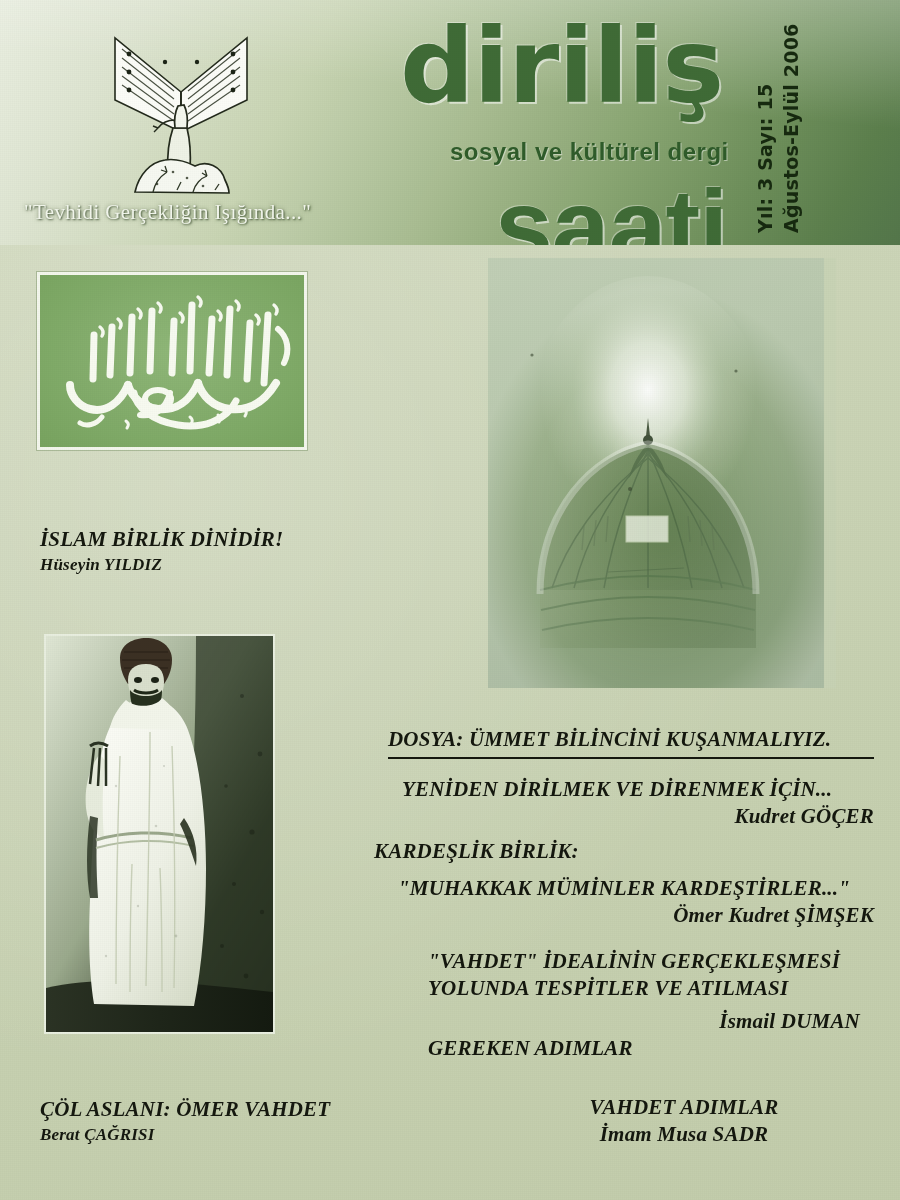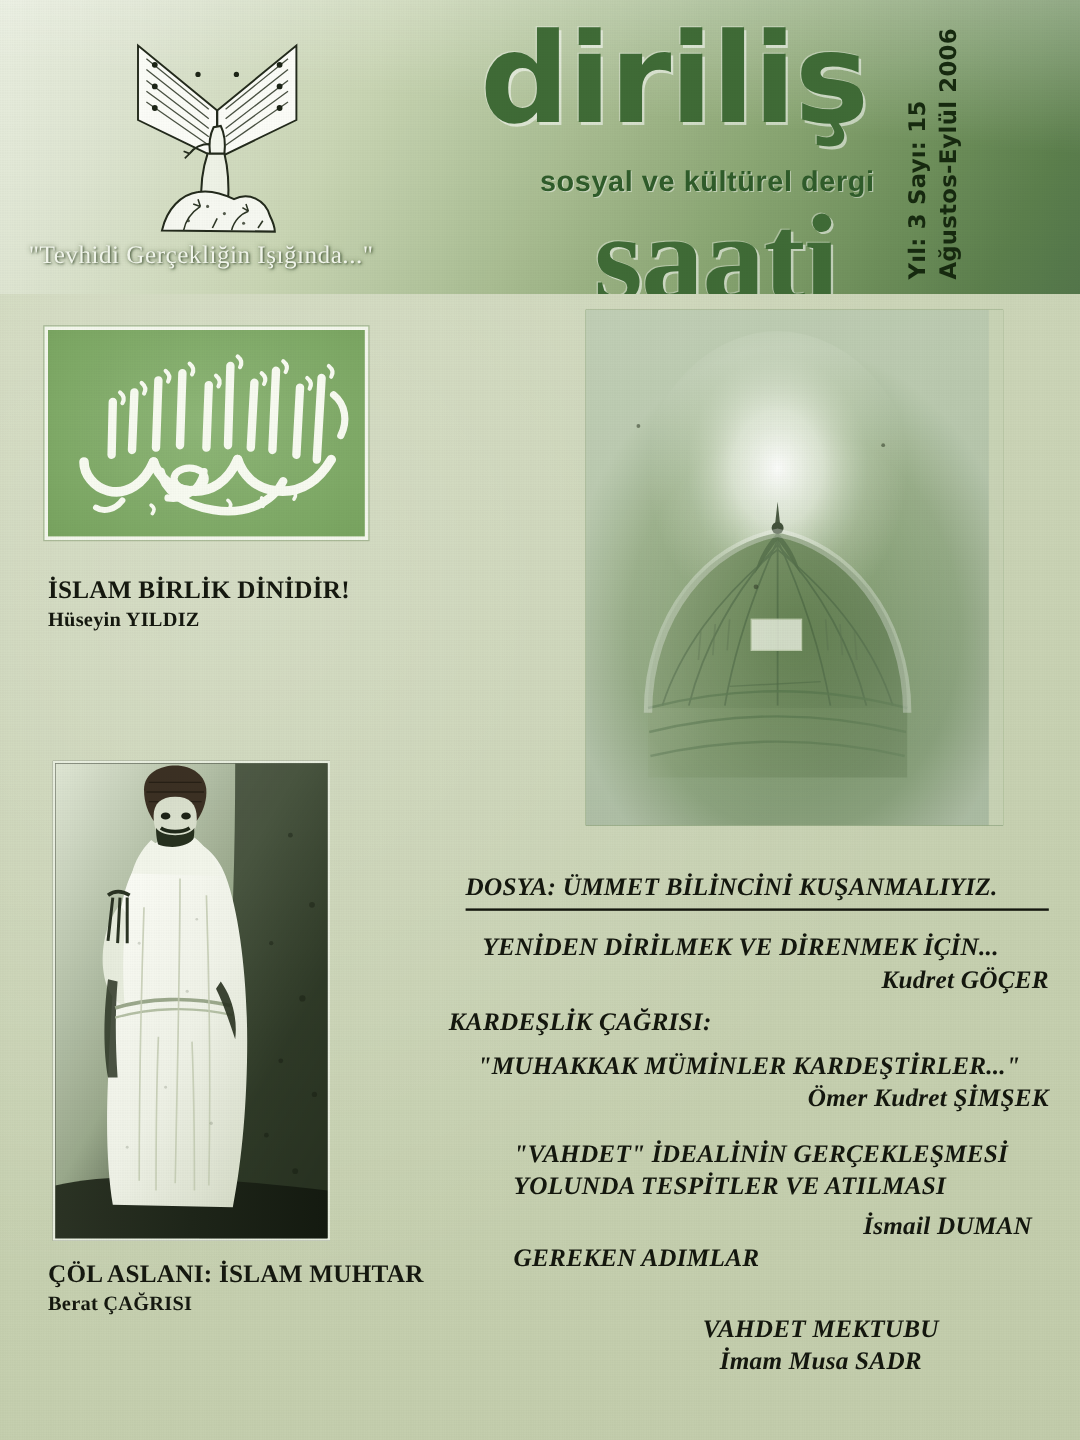--- a/index.html
+++ b/index.html
@@ -78,22 +78,22 @@
   }
   .mh-sub{
     position:absolute; left:50px; top:130px;
     font-family:Liberation Sans, sans-serif;
     font-weight:700; font-size:24px; letter-spacing:.5px;
     color:#2f5c2a;
     text-shadow:1px 1px 0 rgba(255,255,255,.45);
     white-space:nowrap;
   }
   .mh-line2{
-    position:absolute; left:95px; top:156px;
-    font-family:Liberation Serif, serif;
+    position:absolute; left:95px; top:166px;
+    font-family:Liberation Sans, sans-serif;
     font-weight:700; font-size:104px; line-height:104px;
     letter-spacing:-1px;
     color:#3f6b36;
     text-shadow: 2px 2px 0 rgba(255,255,255,.55), -1px -1px 0 rgba(255,255,255,.35);
   }
 
   
   .issue-info{
     position:absolute; left:772px; top:18px;
     width:60px; height:215px;
@@ -123,22 +123,23 @@
     content:"";
     position:absolute; inset:0;
     background:radial-gradient(ellipse at 50% 45%, rgba(255,255,255,.12), rgba(0,0,0,.06));
   }
   .calligraphy-art{ position:absolute; left:0; top:0; width:264px; height:172px; }
 
   
   .caption{
     position:absolute;
     font-family:"Liberation Serif", serif;
-    font-weight:700; 
+    font-weight:700; font-style:italic;
     color:#15180f;
+    margin-top:48px;
   }
   .caption .t{ display:block; font-size:21px; line-height:26px; letter-spacing:.2px; }
   .caption .a{ display:block; font-size:17px; line-height:26px; letter-spacing:.2px; }
 
   #caption-islam{ left:40px; top:478px; }
   #caption-omer { left:40px; top:1048px; }
 
   
   .photo-dome{
     position:absolute; left:488px; top:258px; width:348px; height:430px;
@@ -507,49 +508,49 @@
           <circle cx="110" cy="190" r="1.3"></circle>
         <circle cx="92" cy="270" r="1.2"></circle>
           <circle cx="130" cy="300" r="1.4"></circle>
         <circle cx="60" cy="320" r="1.2"></circle>
           <circle cx="118" cy="130" r="1.1"></circle>
       </g>
     </svg>
   </div>
 
   <div class="caption" id="caption-omer">
-    <span class="t">ÇÖL ASLANI: İSLAM MUHTAR</span>
+    <span class="t">ÇÖL ASLANI: ÖMER VAHDET</span>
     <span class="a">Berat ÇAĞRISI</span>
   </div>
 
   <div class="articles">
 
     <div class="blk" id="blk-dosya">
       <div class="art-line">DOSYA: ÜMMET BİLİNCİNİ KUŞANMALIYIZ.</div>
       <div class="rule"></div>
     </div>
 
     <div class="blk" id="blk-yeniden">
       <div class="art-line">YENİDEN DİRİLMEK VE DİRENMEK İÇİN...</div>
       <div class="art-line author">Kudret GÖÇER</div>
     </div>
 
     <div class="blk" id="blk-kardes">
-      <div class="art-line">KARDEŞLİK ÇAĞRISI:</div>
+      <div class="art-line">KARDEŞLİK BİRLİK:</div>
       <div class="art-line center" style="padding-top:10px;">"MUHAKKAK MÜMİNLER KARDEŞTİRLER..."</div>
       <div class="art-line author">Ömer Kudret ŞİMŞEK</div>
     </div>
 
     <div class="blk" id="blk-vahdet">
       <div class="art-line">"VAHDET" İDEALİNİN GERÇEKLEŞMESİ</div>
       <div class="art-line">YOLUNDA TESPİTLER VE ATILMASI</div>
       <div class="art-line author" style="padding-top:6px; padding-right:14px;">İsmail DUMAN</div>
       <div class="art-line">GEREKEN ADIMLAR</div>
     </div>
 
     <div class="blk" id="blk-mektubu">
-      <div class="art-line center" style="padding-left:120px;">VAHDET MEKTUBU</div>
+      <div class="art-line center" style="padding-left:120px;">VAHDET ADIMLAR</div>
       <div class="art-line center" style="padding-left:120px;font-style:italic;">İmam Musa SADR</div>
     </div>
 
   </div>
 
 </div>
 
 </body></html>

